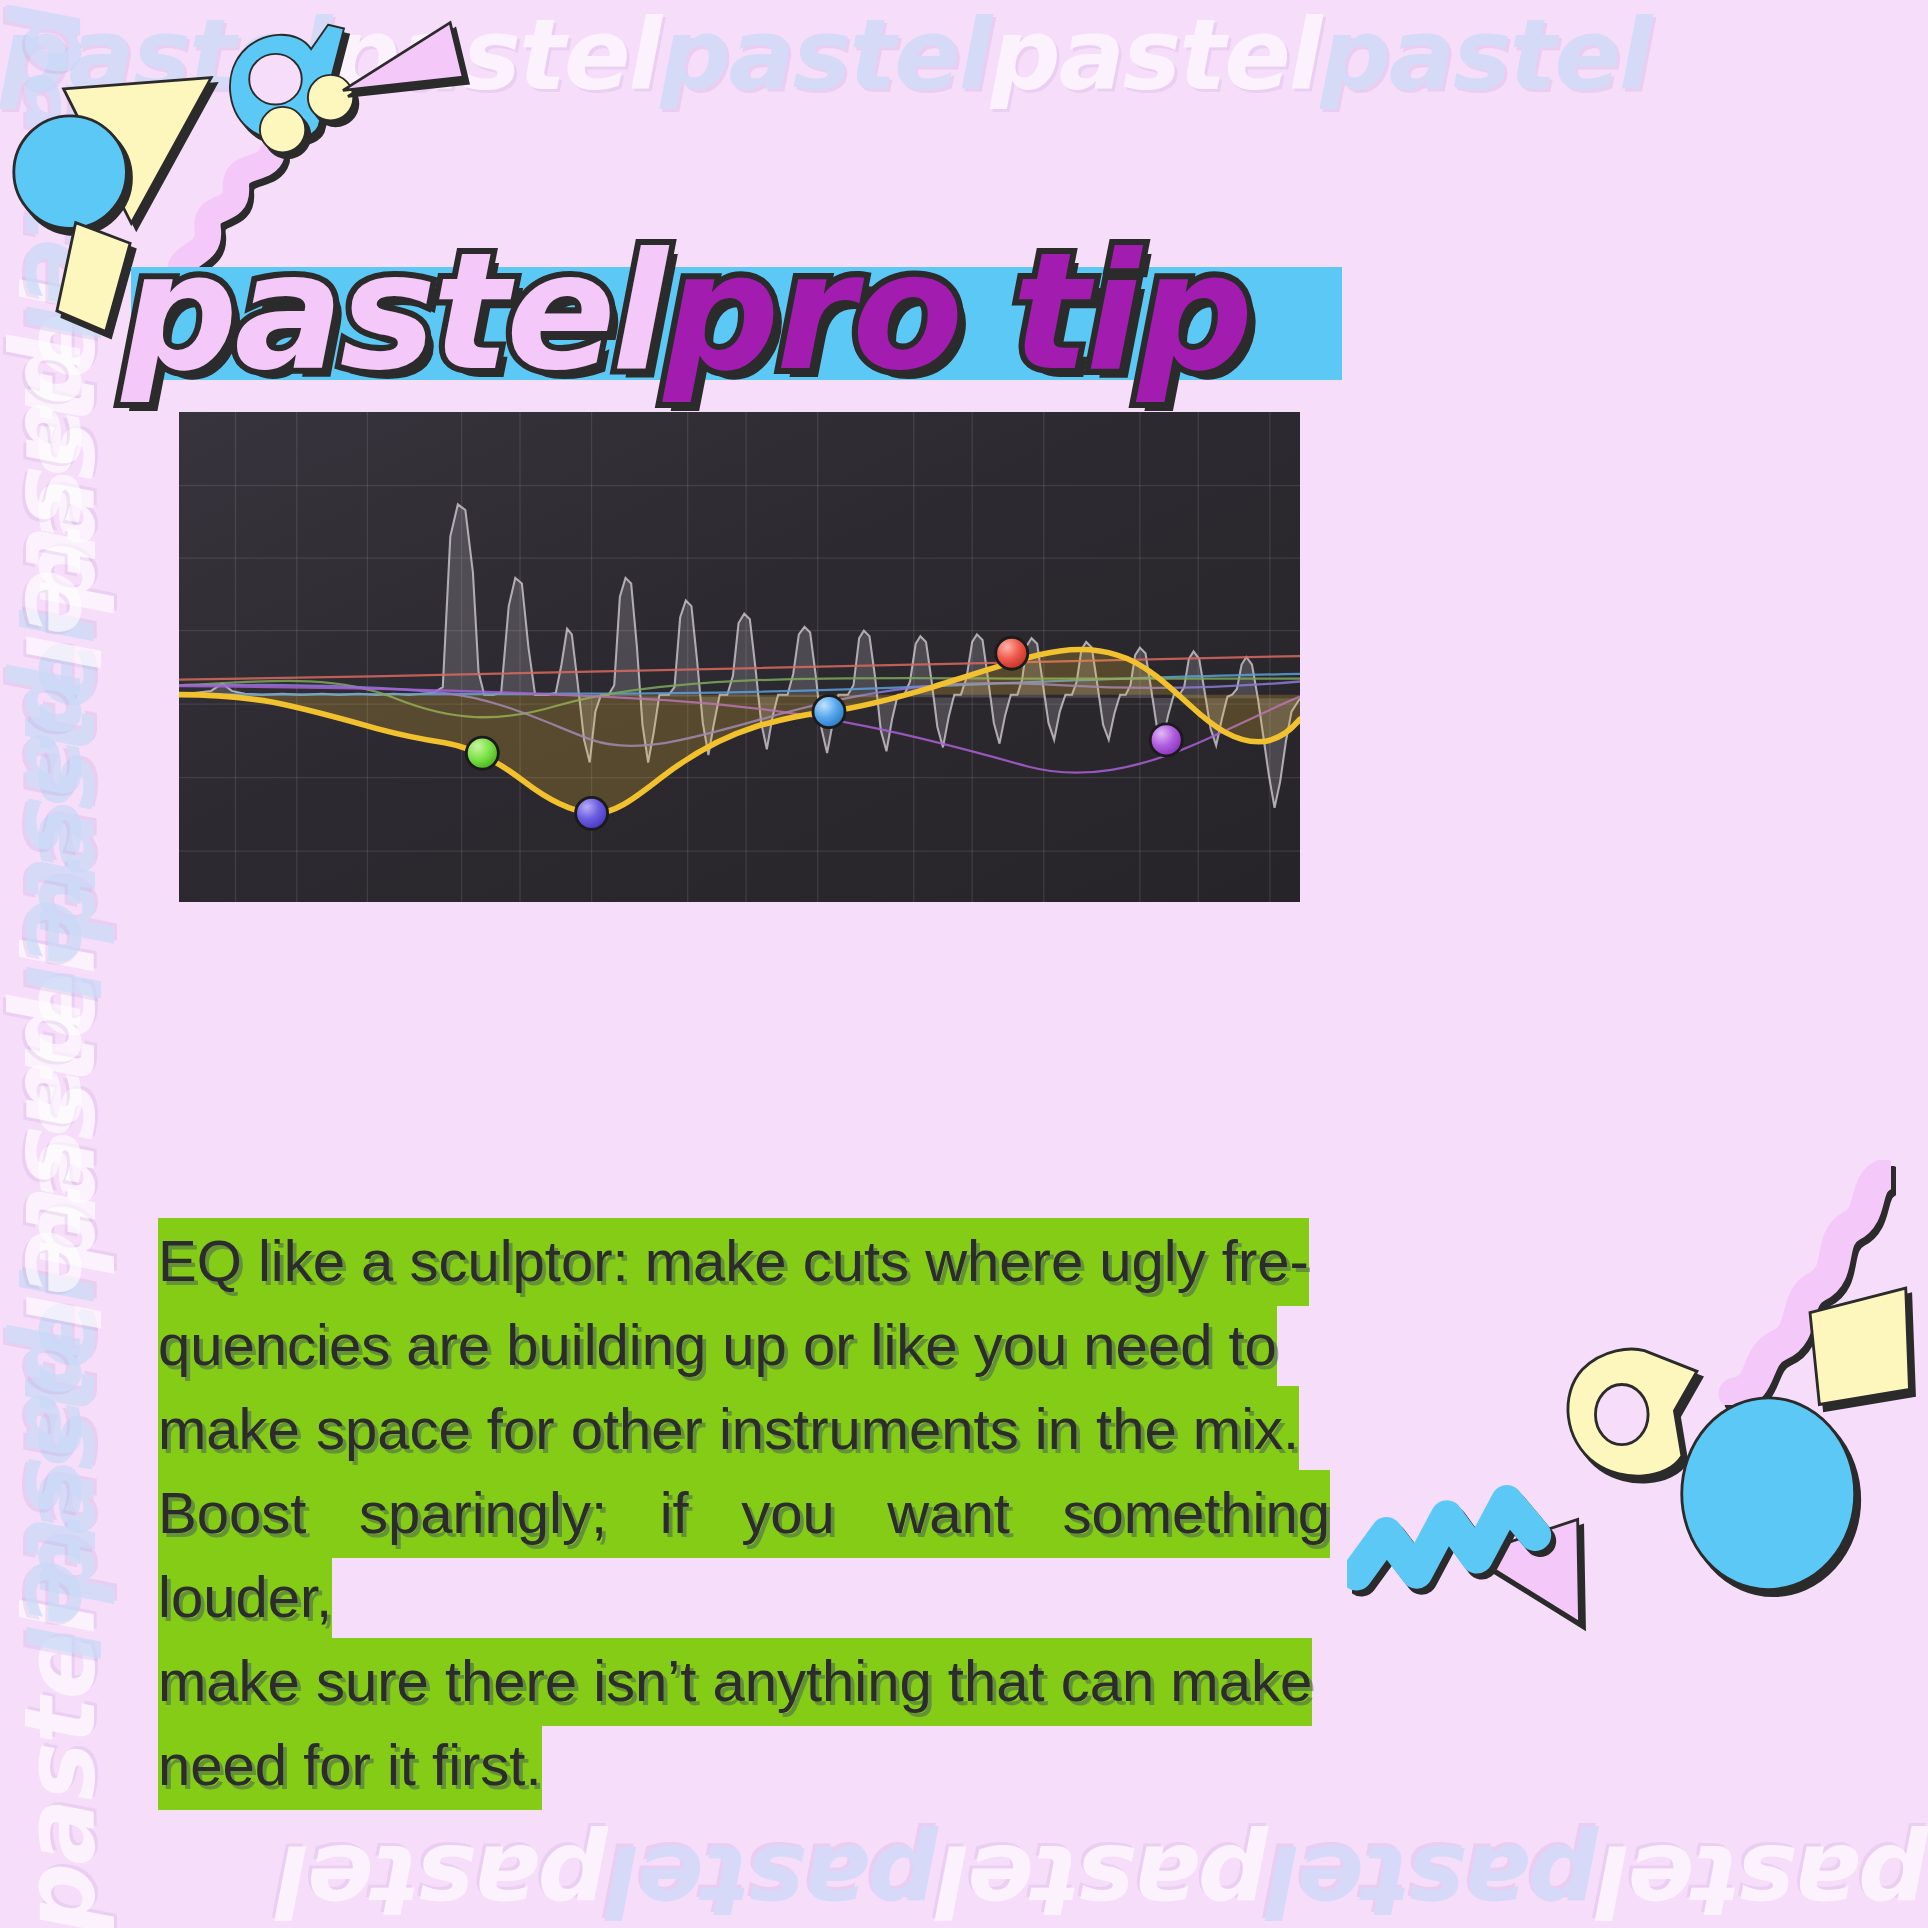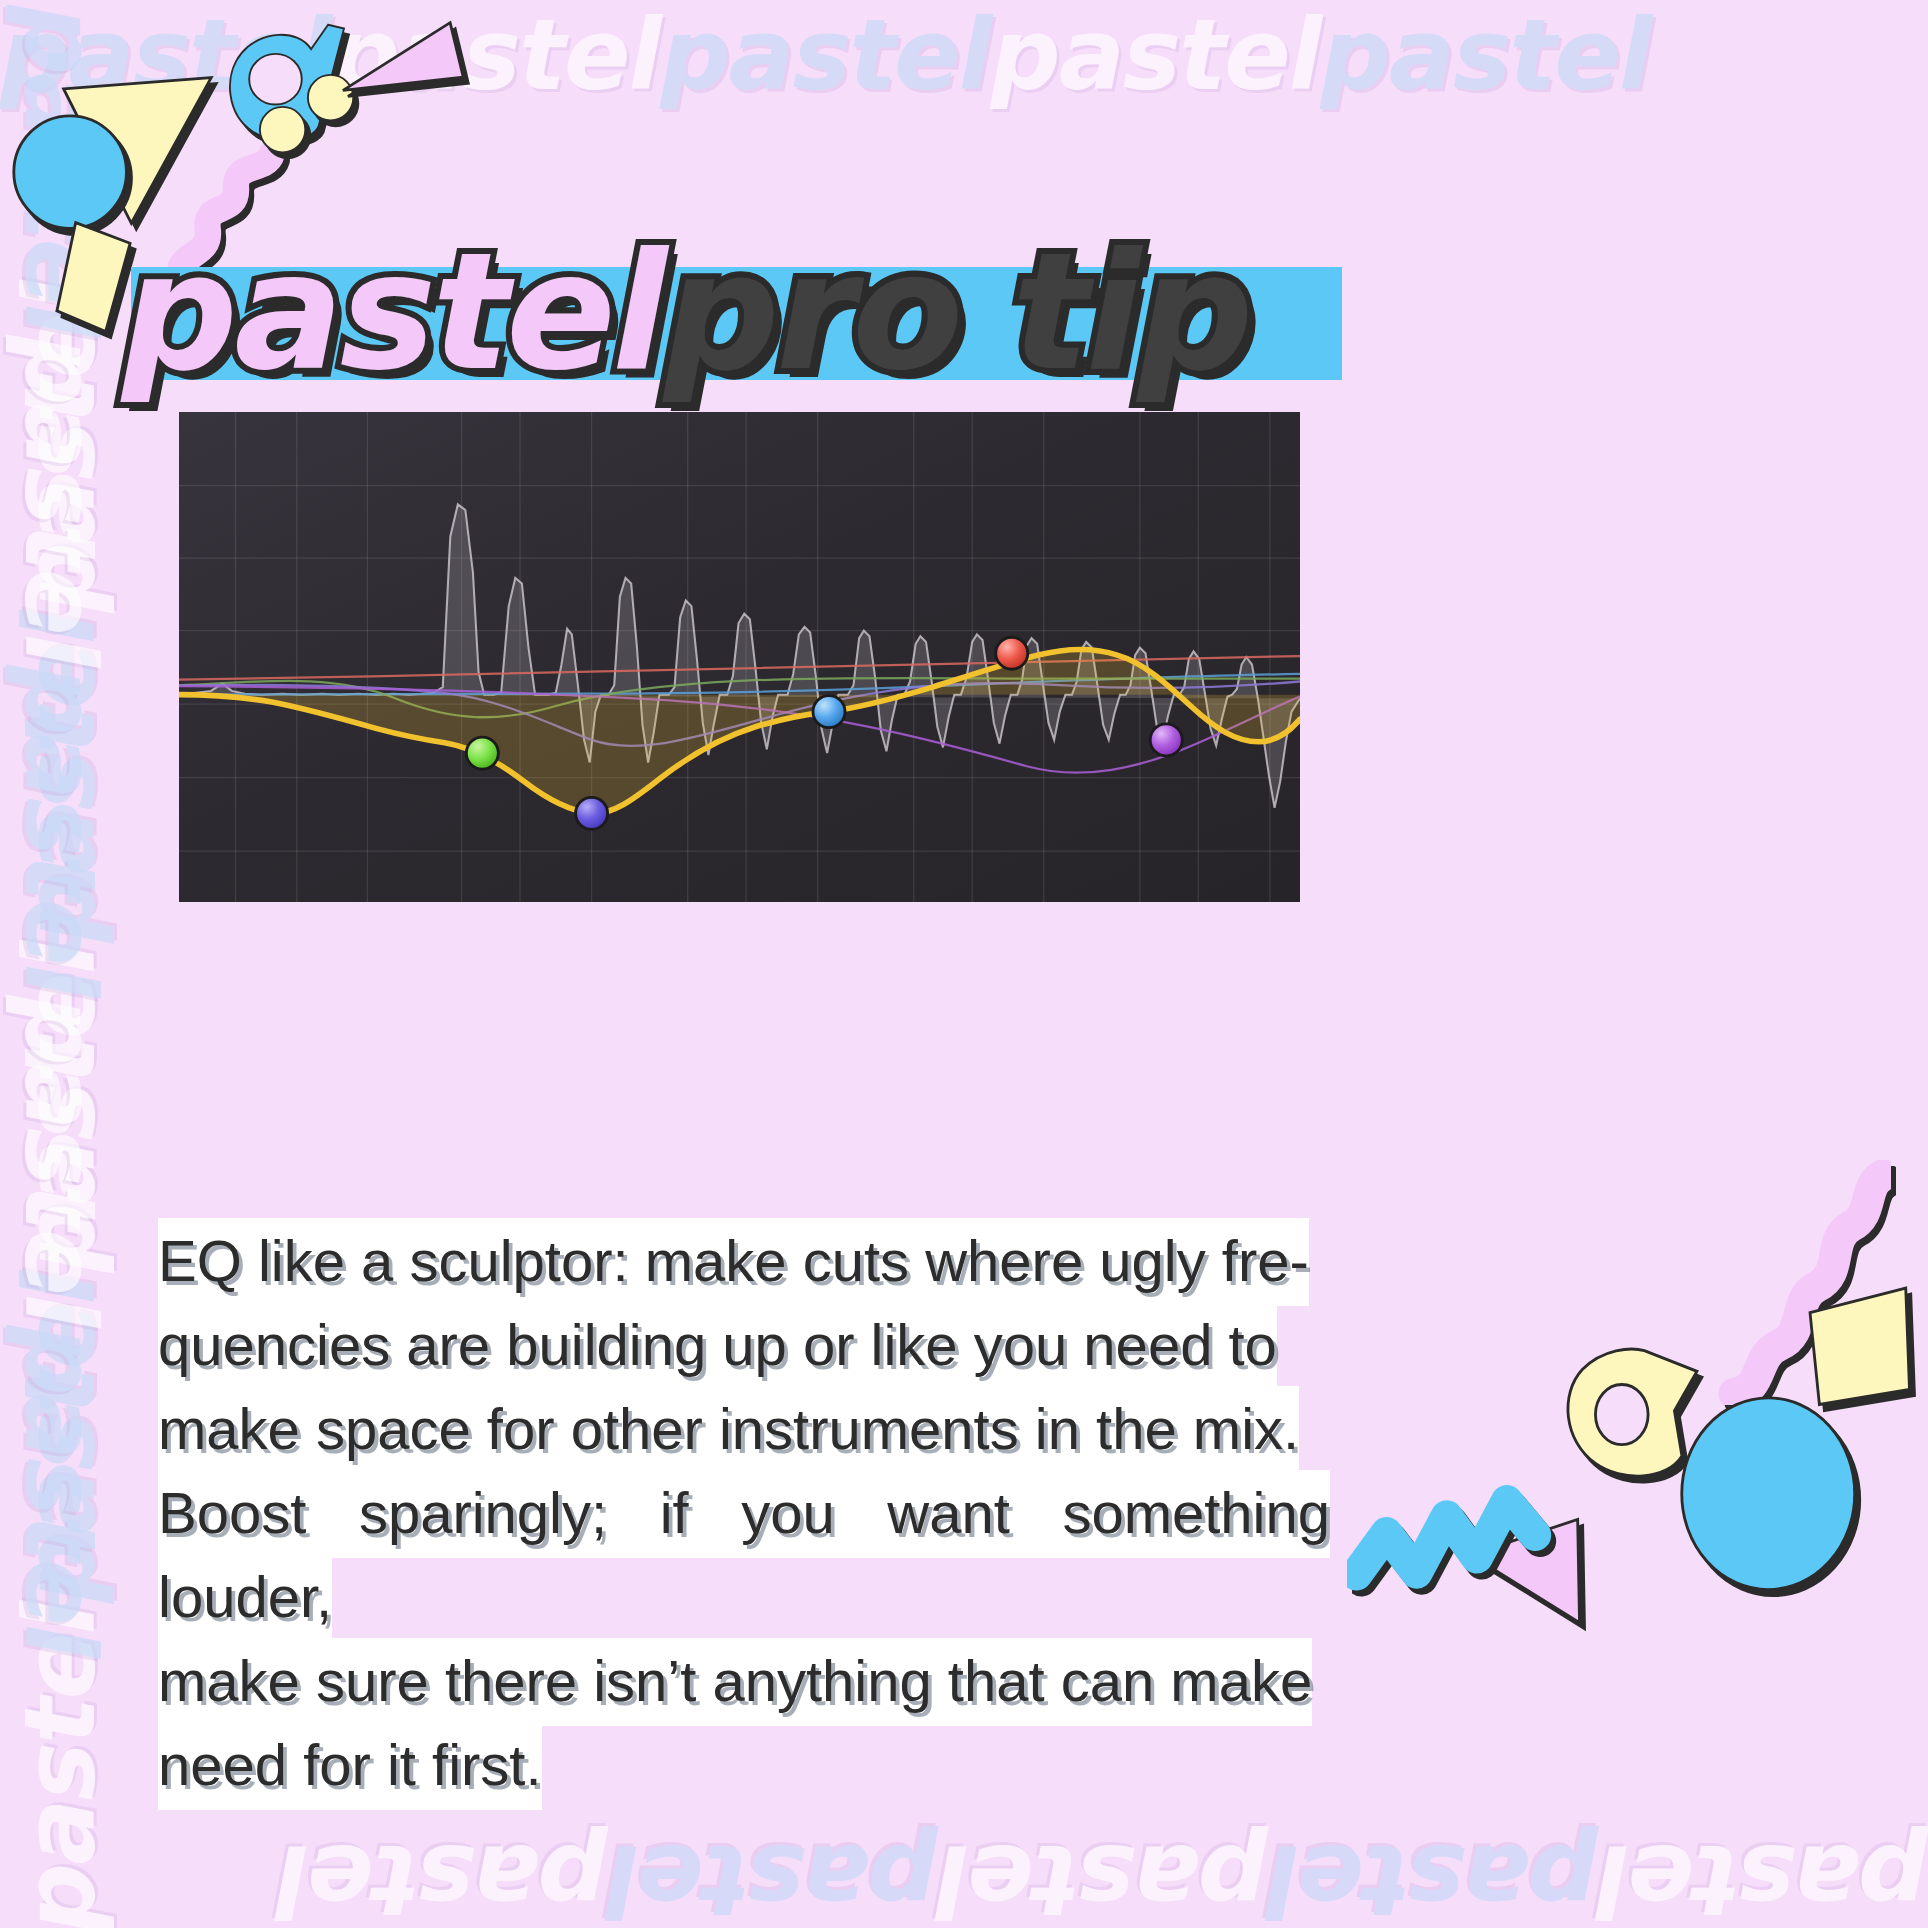--- a/index.html
+++ b/index.html
@@ -26,40 +26,40 @@
   .decor{position:absolute;pointer-events:none;}
   .sh{filter:drop-shadow(5.6px 6.6px 0px #2b2b2b);}
 
   
   #title-wrap{position:absolute;left:122px;top:218px;width:1318px;height:198px;}
   #title-hl{position:absolute;left:9.4px;top:49px;width:1211px;height:113px;background:#5cc8f5;}
   #title-text{position:absolute;left:0;top:0;width:1318px;height:198px;
     font-family:"DejaVu Sans", sans-serif;font-weight:bold;font-style:italic;
     font-size:162px;line-height:188px;letter-spacing:-3.8px;white-space:nowrap;}
   #title-text .w1{color:#f4c8f8;}
-  #title-text .w2{color:#404040;}
+  #title-text .w2{color:#a21caf;}
   #title-text span{
     -webkit-text-stroke:12.2px #2b2b2b;
     paint-order:stroke fill;
     text-shadow:8.5px 8.5px 0 #2b2b2b;
   }
 
   
   #eq-panel{position:absolute;left:179px;top:412px;width:1121px;height:490px;
     background:#2e2b33;overflow:hidden;}
   #eq-panel svg{display:block;}
 
   
   #body-text{position:absolute;left:158px;top:1219px;width:1172px;}
   #body-text p{margin:0;
     font-family:"Liberation Sans", sans-serif;
     font-size:58px;line-height:84px;color:#2c2c2c;
     text-align:justify;
     text-shadow:3.8px 3.8px 0 rgba(60,75,95,.45);}
-  #body-text p span.hl{background:#ffffff;box-decoration-break:clone;
+  #body-text p span.hl{background:#84cc16;box-decoration-break:clone;
     -webkit-box-decoration-break:clone;padding:10.4px 0 13px 0;}
 </style>
 </head>
 <body>
 
 <div class="wm-strip wm-top">
   <span class="wm-b">pastel</span><span class="wm-a">pastel</span><span class="wm-b">pastel</span><span class="wm-a">pastel</span><span class="wm-b">pastel</span>
 </div>
 
 <div class="wm-strip wm-bottom" style="transform:rotate(180deg);">

